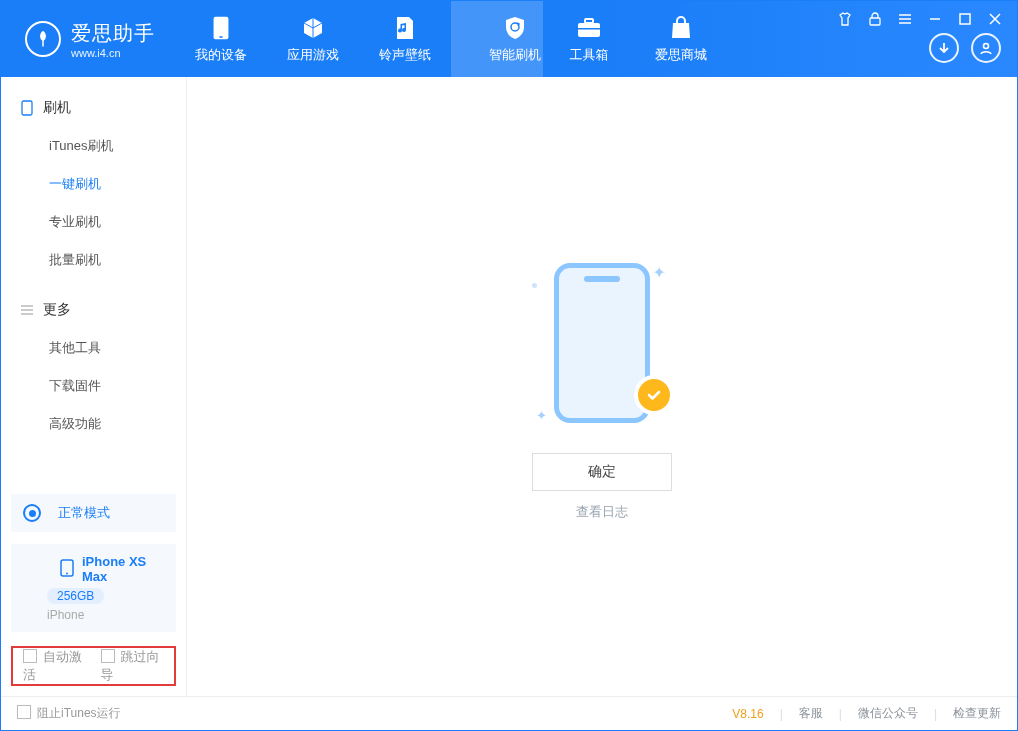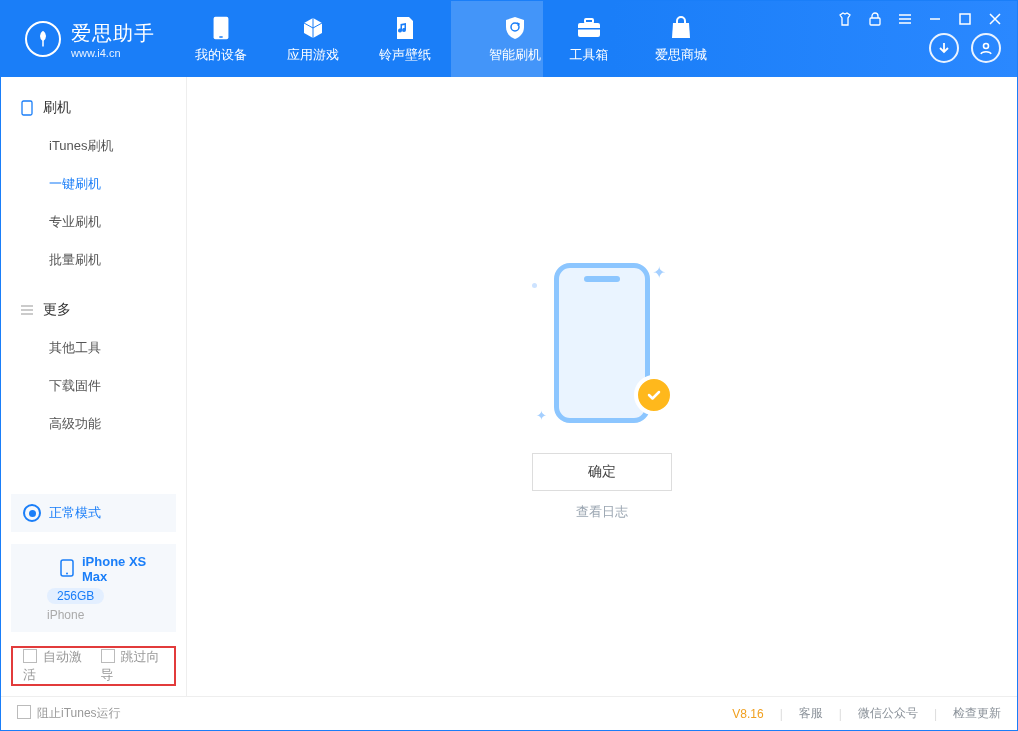--- a/index.html
+++ b/index.html
@@ -96,21 +96,21 @@
 .side-group-title .g-icon { width:16px; height:16px; display:flex; align-items:center; justify-content:center; color:#888;}
 .side-item {
   padding: 10px 18px 10px 48px;
   color: #555; cursor: pointer; font-size: 13px;
 }
 .side-item.active { color: #1a7ef8; }
 .status-box, .device-box {
   margin: 6px 10px; background: #f5f8fc;
   padding: 10px 12px;
 }
-.status-box { display:flex; align-items:center; gap:8px; }
+.status-box { display:flex; align-items:center; gap:17px; }
 .status-dot {
   width:18px; height:18px; border:2px solid #1a7ef8; border-radius:50%;
   display:flex; align-items:center; justify-content:center;
 }
 .status-dot::after {
   content:''; width:7px; height:7px; background:#1a7ef8; border-radius:50%;
 }
 .status-label { color:#1a7ef8; font-size:13px; }
 .device-box .dev-row { display:flex; align-items:center; gap:8px;padding-left:37px; }
 .dev-name { color:#1a7ef8; font-weight:600; font-size:13px; }

